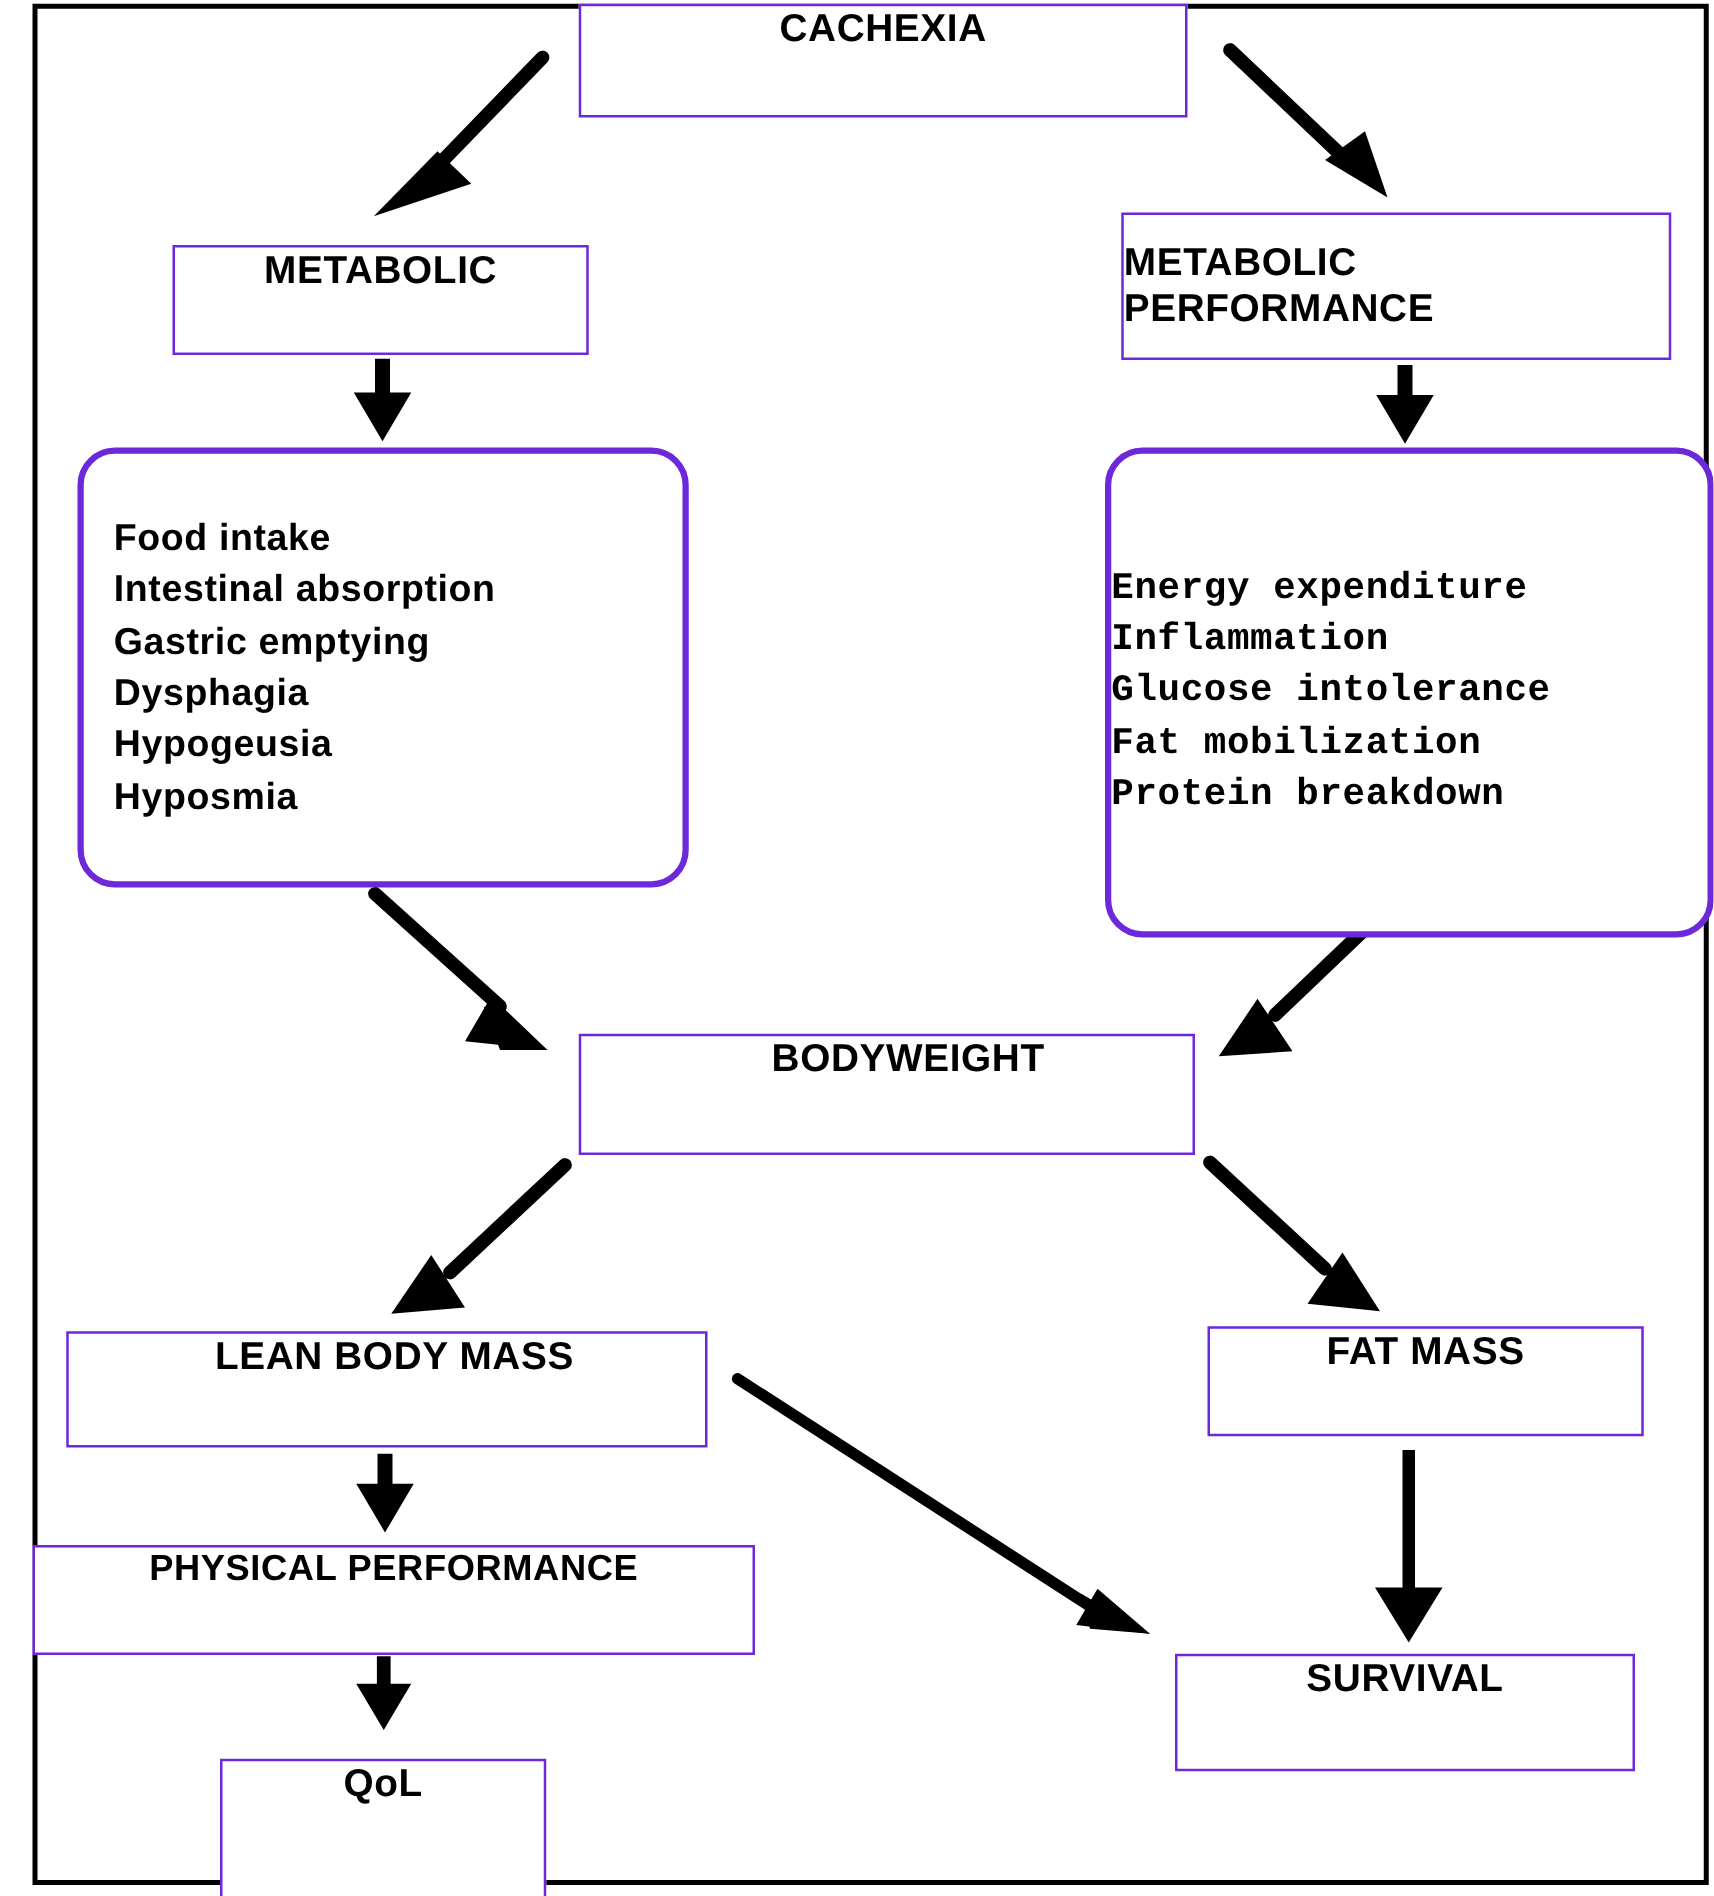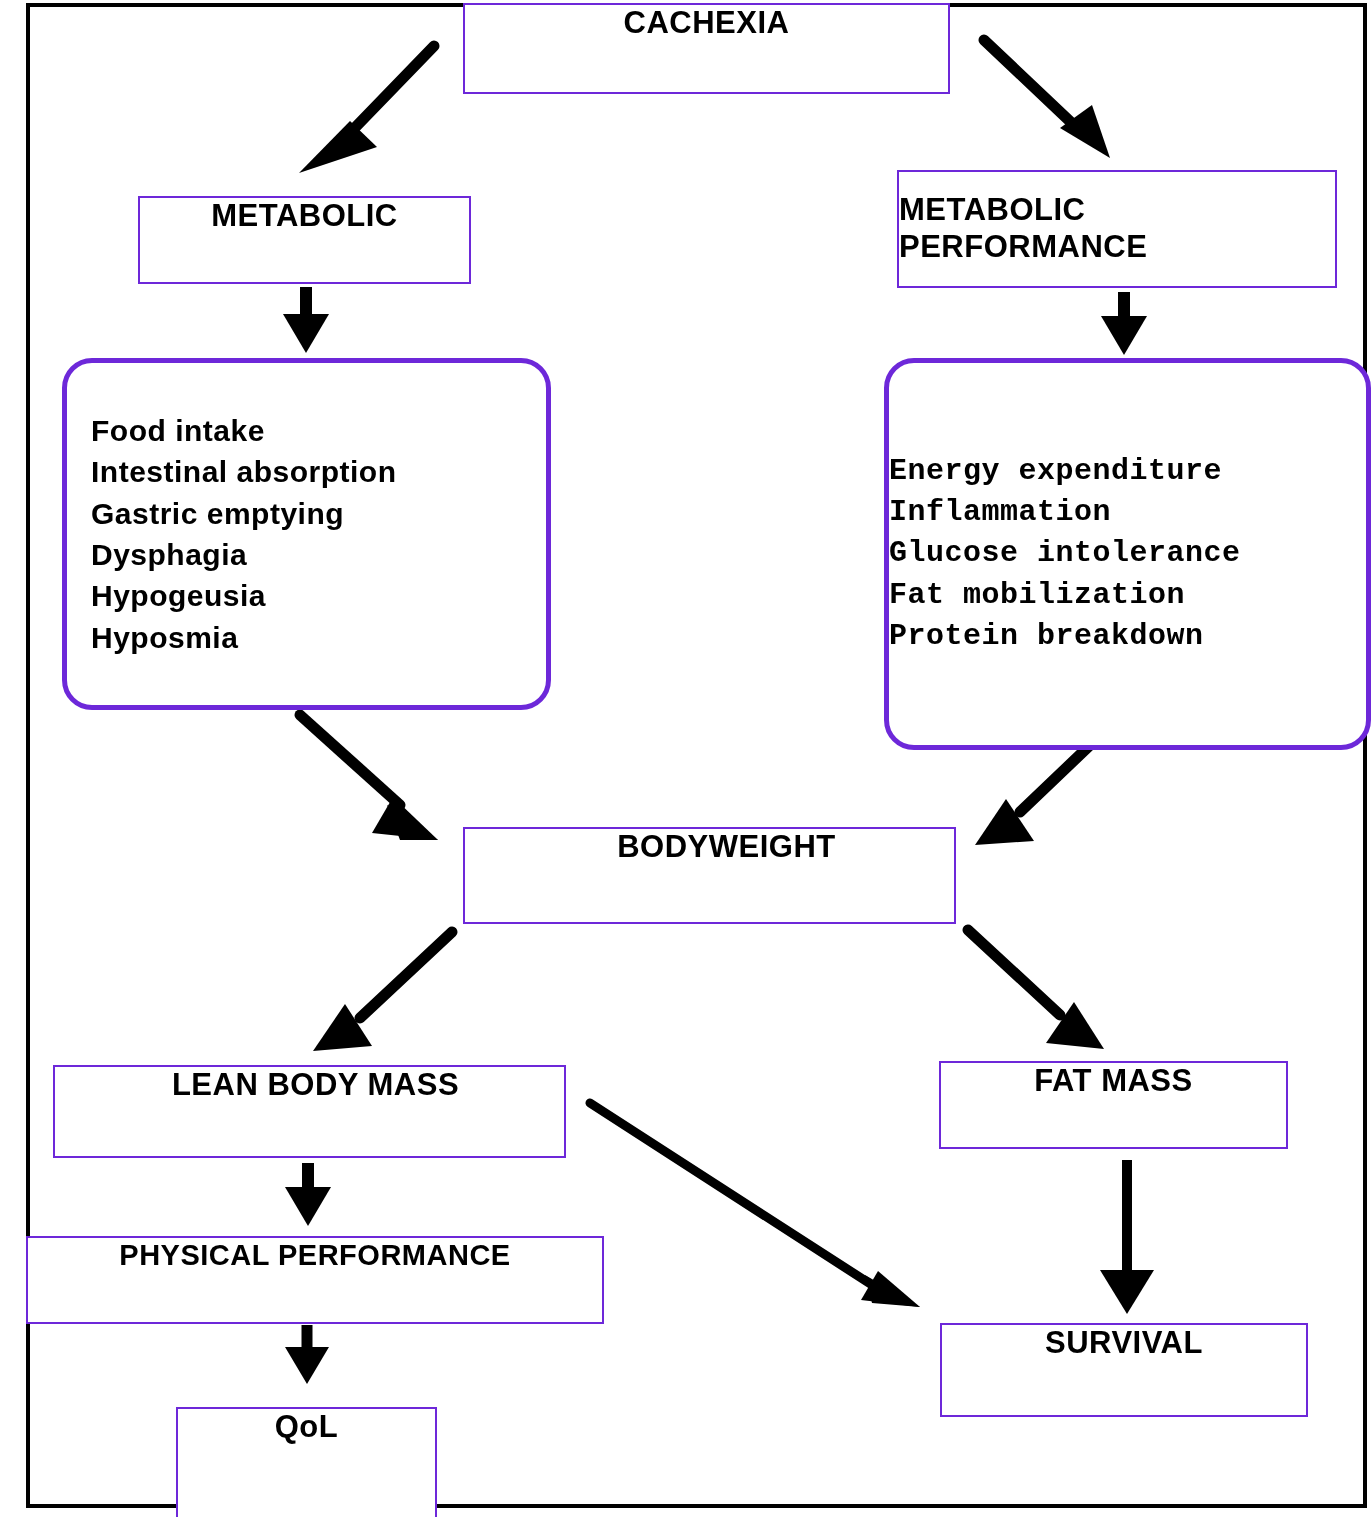--- a/index.html
+++ b/index.html
@@ -170,21 +170,21 @@
   </div>
 
   <div class="node-box" style="left:463px; top:827px; width:493px; height:97px;padding-left:34px;">
     <span class="node-label label-lg">BODYWEIGHT</span>
   </div>
 
   <div class="node-box" style="left:53px; top:1065px; width:513px; height:93px;padding-left:12px;">
     <span class="node-label label-lg">LEAN BODY MASS</span>
   </div>
 
-  <div class="node-box" style="left:939px; top:1061px; width:349px; height:88px;">
+  <div class="node-box" style="left:966px; top:1061px; width:349px; height:88px;">
     <span class="node-label label-lg">FAT MASS</span>
   </div>
 
   <div class="node-box" style="left:26px; top:1236px; width:578px; height:88px;">
     <span class="node-label label-md">PHYSICAL PERFORMANCE</span>
   </div>
 
   <div class="node-box" style="left:940px; top:1323px; width:368px; height:94px;">
     <span class="node-label label-lg">SURVIVAL</span>
   </div>

